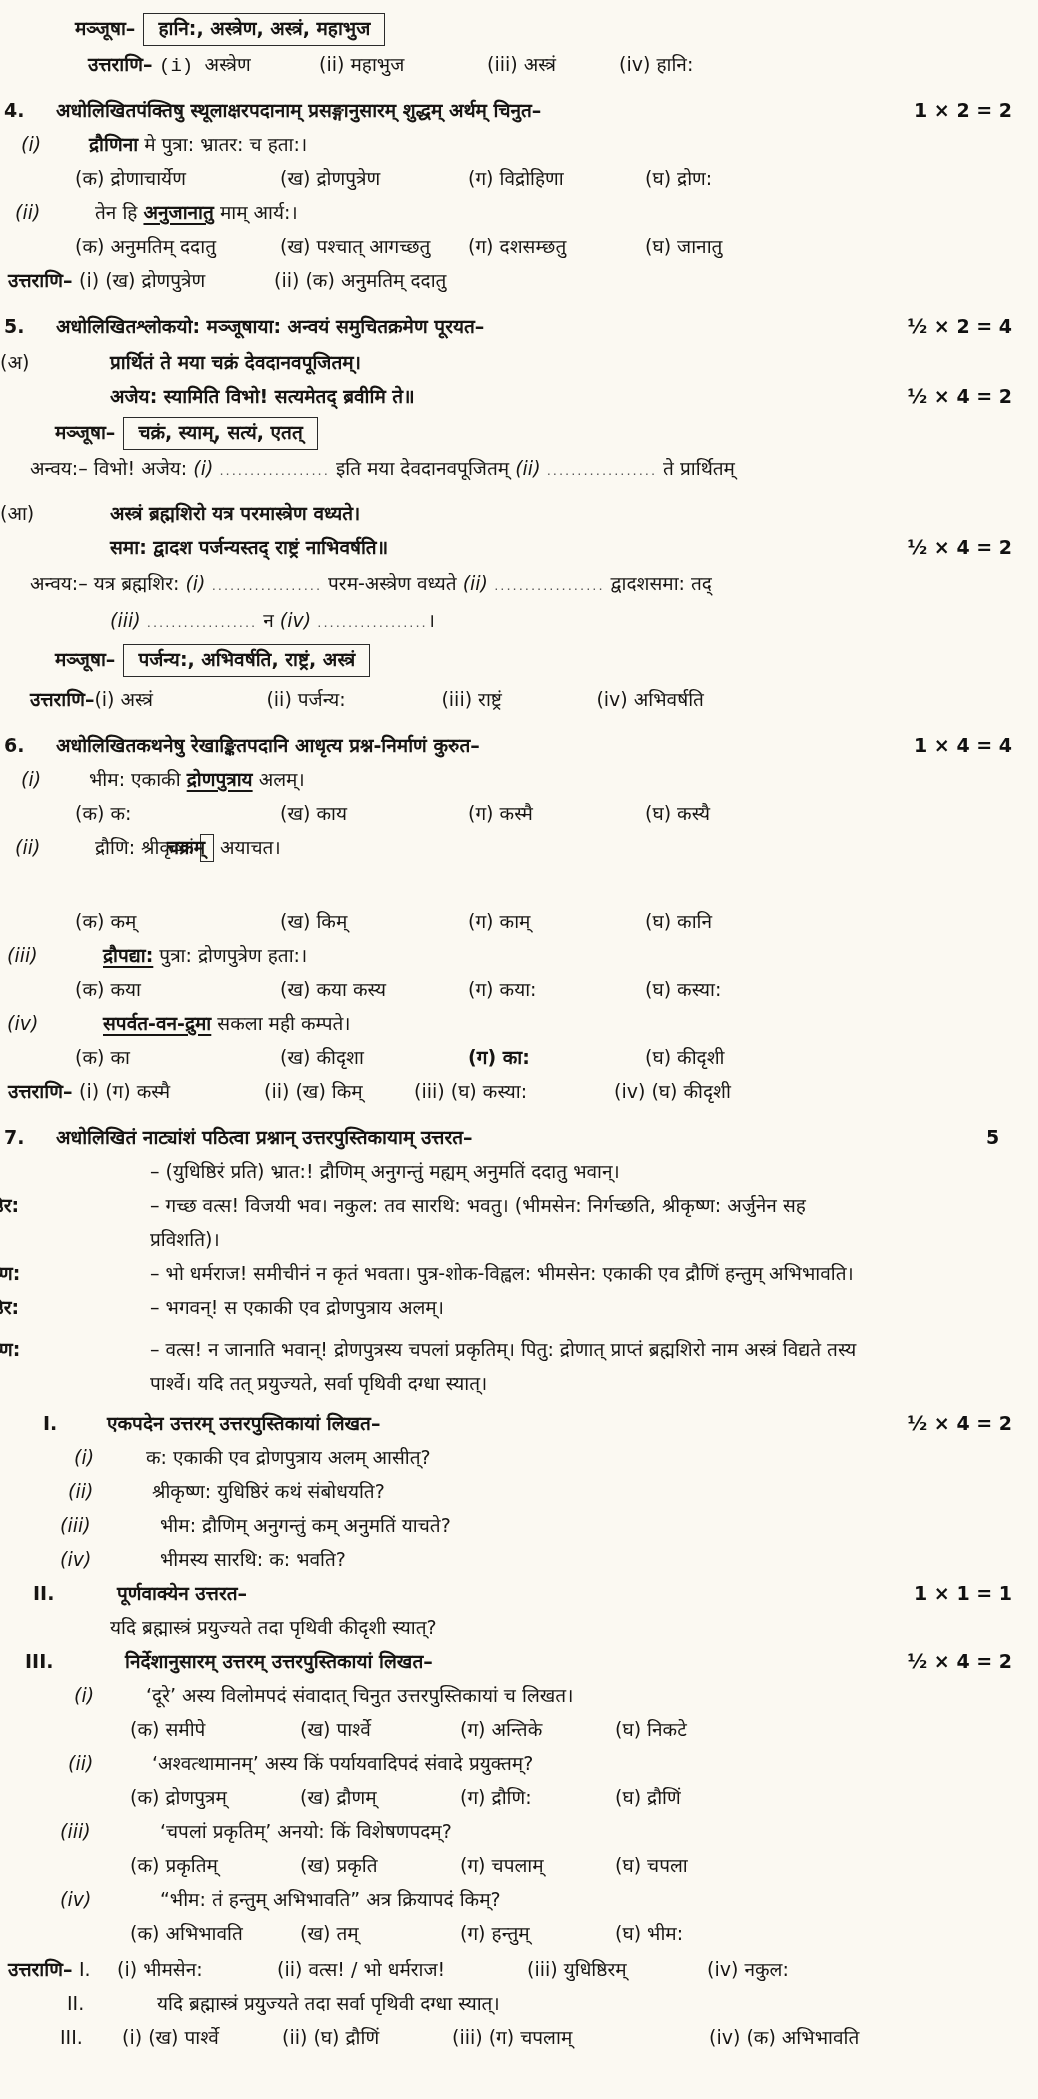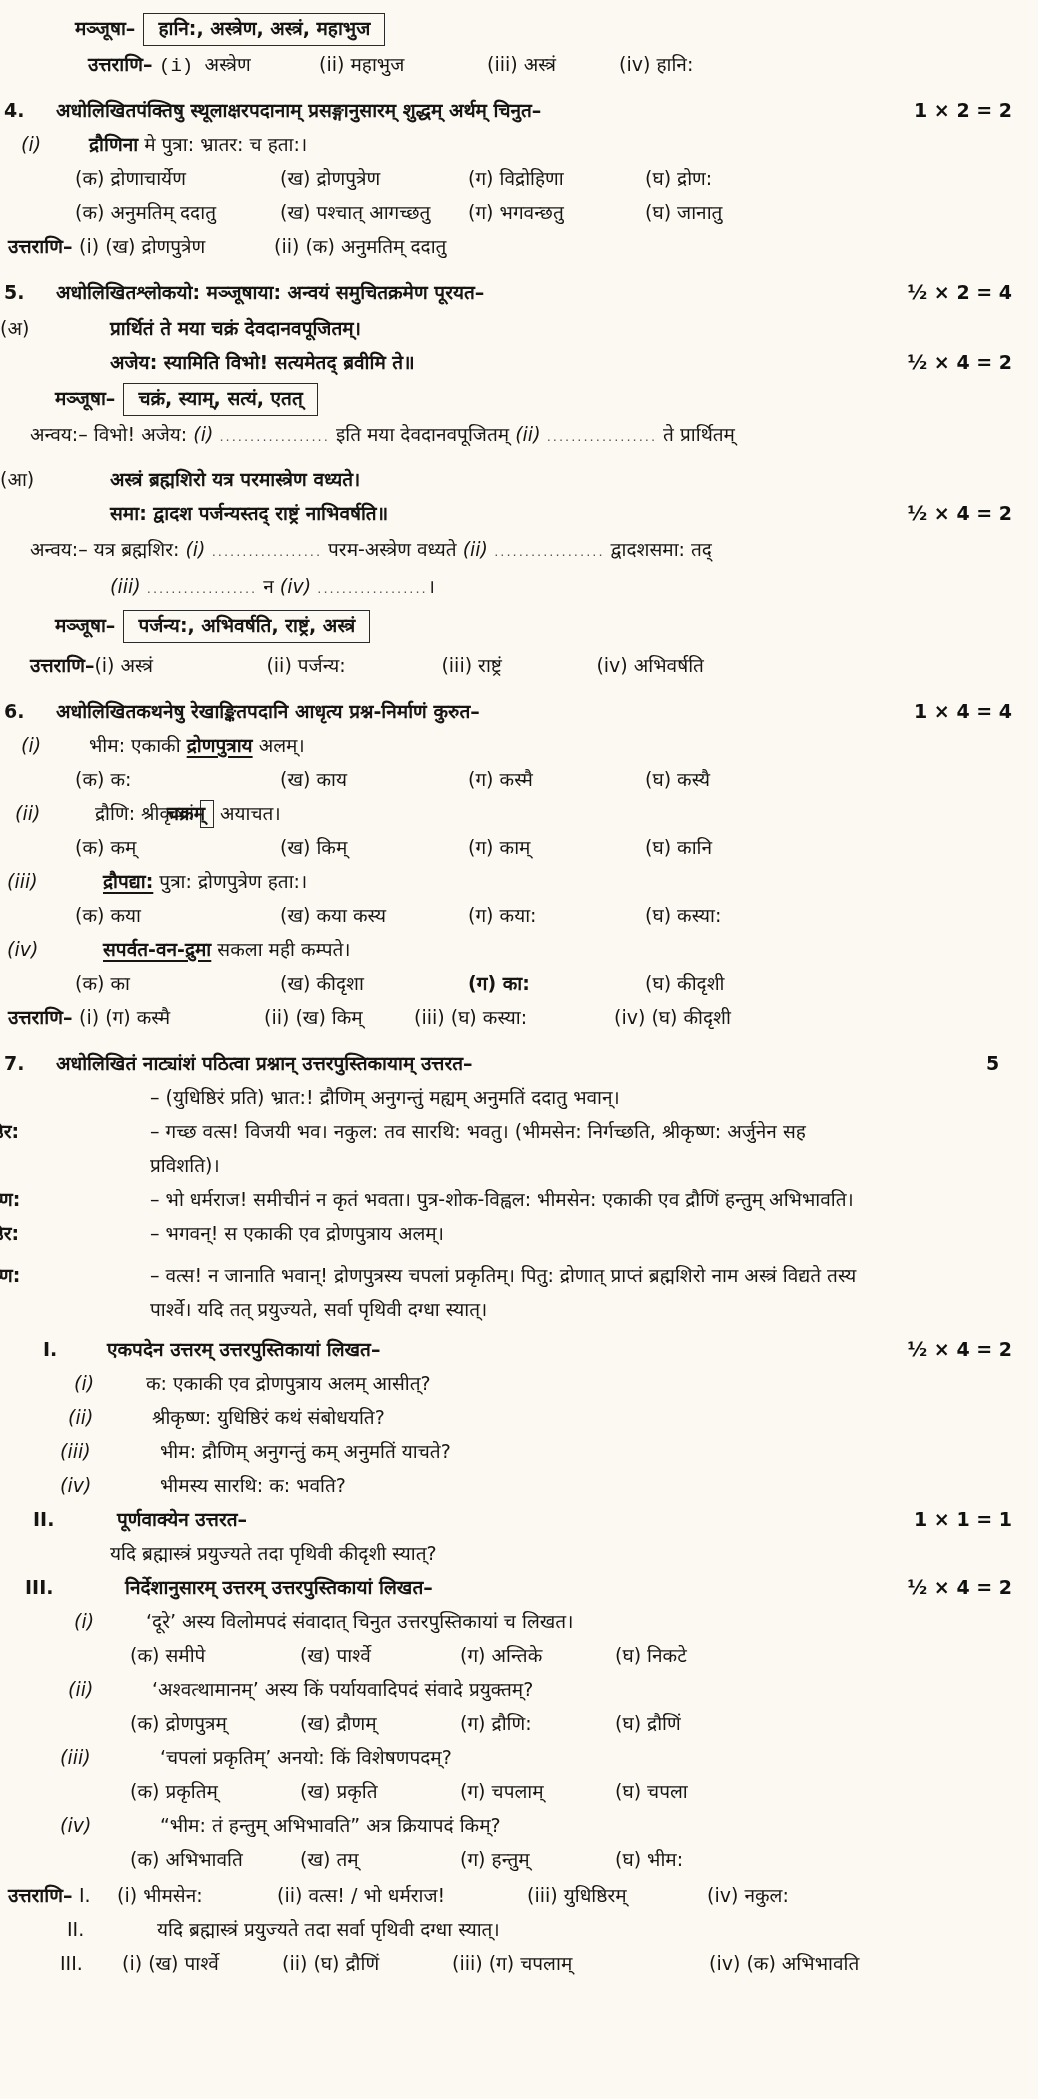--- a/index.html
+++ b/index.html
@@ -64,38 +64,39 @@
 </head>
 <body>
 
 <div class="page" style="background: rgb(251, 249, 242); color: rgb(23, 21, 19);">
   <div id="doc">
       <div class="line" style="padding-left: 75px;"><span class="seg b">मञ्जूषा–</span><span class="seg box">हानि:, अस्त्रेण, अस्त्रं, महाभुज</span></div>
       <div class="line" style="padding-left: 88px;"><span class="seg b">उत्तराणि– </span><span class="seg col" style="min-width: 160px; font-family: Liberation Mono, monospace;">(i) अस्त्रेण</span><span class="seg col" style="min-width: 168px;">(ii) महाभुज</span><span class="seg col" style="min-width: 132px;">(iii) अस्त्रं</span><span class="seg">(iv) हानि:</span></div>
       <div class="line" style="padding-left: 56px; text-indent: -26px; margin-top: 12px;"><span class="marks" style="color: rgb(17, 17, 17);">1 × 2 = 2</span><span class="seg b col" style="min-width: 26px;">4.</span><span class="seg b">अधोलिखितपंक्तिषु स्थूलाक्षरपदानाम् प्रसङ्गानुसारम् शुद्धम् अर्थम् चिनुत–</span></div>
       <div class="line" style="padding-left: 89px; text-indent: -34px;"><span class="seg i col" style="min-width: 34px;">(i)</span><span class="seg b">द्रौणिना</span><span class="seg"> मे पुत्रा: भ्रातर: च हता:।</span></div>
       <div class="line" style="padding-left: 75px;"><span class="seg col" style="min-width: 205px;">(क) द्रोणाचार्येण</span><span class="seg col" style="min-width: 188px;">(ख) द्रोणपुत्रेण</span><span class="seg col" style="min-width: 177px;">(ग) विद्रोहिणा</span><span class="seg">(घ) द्रोण:</span></div>
-      <div class="line" style="padding-left: 75px;"><span class="seg col" style="min-width: 205px;">(क) अनुमतिम् ददातु</span><span class="seg col" style="min-width: 188px;">(ख) पश्चात् आगच्छतु</span><span class="seg col" style="min-width: 177px;">(ग) भगवन्छतु</span><span class="seg">(घ) जानातु</span></div>
+      <div class="line" style="padding-left: 95px; text-indent: -40px;"><span class="seg i col" style="min-width: 40px;">(ii)</span><span class="seg">तेन हि </span><span class="seg bu">अनुजानातु</span><span class="seg"> माम् आर्य:।</span></div>
+      <div class="line" style="padding-left: 75px;"><span class="seg col" style="min-width: 205px;">(क) अनुमतिम् ददातु</span><span class="seg col" style="min-width: 188px;">(ख) पश्चात् आगच्छतु</span><span class="seg col" style="min-width: 177px;">(ग) दशसम्छतु</span><span class="seg">(घ) जानातु</span></div>
       <div class="line" style="padding-left: 8px;"><span class="seg b">उत्तराणि– </span><span class="seg col" style="min-width: 195px;">(i) (ख) द्रोणपुत्रेण</span><span class="seg">(ii) (क) अनुमतिम् ददातु</span></div>
       <div class="line" style="padding-left: 56px; text-indent: -26px; margin-top: 14px;"><span class="marks" style="color: rgb(17, 17, 17);">½ × 2 = 4</span><span class="seg b col" style="min-width: 26px;">5.</span><span class="seg b">अधोलिखितश्लोकयो: मञ्जूषाया: अन्वयं समुचितक्रमेण पूरयत–</span></div>
       <div class="line" style="padding-left: 110px; text-indent: -55px; margin-top: 4px;"><span class="seg col" style="min-width: 55px;">(अ)</span><span class="seg b">प्रार्थितं ते मया चक्रं देवदानवपूजितम्।</span></div>
       <div class="line" style="padding-left: 110px;"><span class="marks" style="color: rgb(17, 17, 17);">½ × 4 = 2</span><span class="seg b">अजेय: स्यामिति विभो! सत्यमेतद् ब्रवीमि ते॥</span></div>
       <div class="line" style="padding-left: 55px; margin-top: 4px;"><span class="seg b">मञ्जूषा–</span><span class="seg box">चक्रं, स्याम्, सत्यं, एतत्</span></div>
       <div class="line" style="padding-left: 30px; margin-top: 2px;"><span class="seg">अन्वय:– विभो! अजेय: </span><span class="seg i">(i)</span><span class="seg dots"> ..................</span><span class="seg"> इति मया देवदानवपूजितम् </span><span class="seg i">(ii)</span><span class="seg dots"> ..................</span><span class="seg"> ते प्रार्थितम्</span></div>
       <div class="line" style="padding-left: 110px; text-indent: -55px; margin-top: 10px;"><span class="seg col" style="min-width: 55px;">(आ)</span><span class="seg b">अस्त्रं ब्रह्मशिरो यत्र परमास्त्रेण वध्यते।</span></div>
       <div class="line" style="padding-left: 110px;"><span class="marks" style="color: rgb(17, 17, 17);">½ × 4 = 2</span><span class="seg b">समा: द्वादश पर्जन्यस्तद् राष्ट्रं नाभिवर्षति॥</span></div>
       <div class="line" style="padding-left: 30px; margin-top: 4px;"><span class="seg">अन्वय:– यत्र ब्रह्मशिर: </span><span class="seg i">(i)</span><span class="seg dots"> ..................</span><span class="seg"> परम-अस्त्रेण वध्यते </span><span class="seg i">(ii)</span><span class="seg dots"> ..................</span><span class="seg"> द्वादशसमा: तद्</span></div>
       <div class="line" style="padding-left: 110px;"><span class="seg i">(iii)</span><span class="seg dots"> ..................</span><span class="seg"> न </span><span class="seg i">(iv)</span><span class="seg dots"> ..................</span><span class="seg">।</span></div>
       <div class="line" style="padding-left: 55px; margin-top: 4px;"><span class="seg b">मञ्जूषा–</span><span class="seg box">पर्जन्य:, अभिवर्षति, राष्ट्रं, अस्त्रं</span></div>
       <div class="line" style="padding-left: 30px; margin-top: 6px;"><span class="seg b">उत्तराणि–</span><span class="seg col" style="min-width: 172px;">(i) अस्त्रं</span><span class="seg col" style="min-width: 175px;">(ii) पर्जन्य:</span><span class="seg col" style="min-width: 155px;">(iii) राष्ट्रं</span><span class="seg">(iv) अभिवर्षति</span></div>
       <div class="line" style="padding-left: 56px; text-indent: -26px; margin-top: 14px;"><span class="marks" style="color: rgb(17, 17, 17);">1 × 4 = 4</span><span class="seg b col" style="min-width: 26px;">6.</span><span class="seg b">अधोलिखितकथनेषु रेखाङ्कितपदानि आधृत्य प्रश्न-निर्माणं कुरुत–</span></div>
       <div class="line" style="padding-left: 89px; text-indent: -34px;"><span class="seg i col" style="min-width: 34px;">(i)</span><span class="seg">भीम: एकाकी </span><span class="seg bu">द्रोणपुत्राय</span><span class="seg"> अलम्।</span></div>
       <div class="line" style="padding-left: 75px;"><span class="seg col" style="min-width: 205px;">(क) क:</span><span class="seg col" style="min-width: 188px;">(ख) काय</span><span class="seg col" style="min-width: 177px;">(ग) कस्मै</span><span class="seg">(घ) कस्यै</span></div>
       <div class="line" style="padding-left: 95px; text-indent: -40px;"><span class="seg i col" style="min-width: 40px;">(ii)</span><span class="seg">द्रौणि: श्रीकृष्णं </span><span class="seg wbox">चक्रम्</span><span class="seg"> अयाचत।</span></div>
-      <div class="line" style="padding-left: 75px;"><span class="seg col" style="min-width: 205px;">(क) कम्</span><span class="seg col" style="min-width: 188px;">(ख) किम्</span><span class="seg col" style="min-width: 177px;">(ग) काम्</span><span class="seg">(घ) कानि</span></div>
+      <div class="line" style="padding-left: 75px;"><span class="seg col" style="min-width: 205px;">(क) कम्</span><span class="seg col" style="min-width: 188px;">(ख) किम्</span><span class="seg col" style="min-width: 177px; margin-top: 40px;">(ग) काम्</span><span class="seg">(घ) कानि</span></div>
       <div class="line" style="padding-left: 103px; text-indent: -48px;"><span class="seg i col" style="min-width: 48px;">(iii)</span><span class="seg bu">द्रौपद्या:</span><span class="seg"> पुत्रा: द्रोणपुत्रेण हता:।</span></div>
       <div class="line" style="padding-left: 75px;"><span class="seg col" style="min-width: 205px;">(क) कया</span><span class="seg col" style="min-width: 188px;">(ख) कया कस्य</span><span class="seg col" style="min-width: 177px;">(ग) कया:</span><span class="seg">(घ) कस्या:</span></div>
       <div class="line" style="padding-left: 103px; text-indent: -48px;"><span class="seg i col" style="min-width: 48px;">(iv)</span><span class="seg bu">सपर्वत-वन-द्रुमा</span><span class="seg"> सकला मही कम्पते।</span></div>
       <div class="line" style="padding-left: 75px;"><span class="seg col" style="min-width: 205px;">(क) का</span><span class="seg col" style="min-width: 188px;">(ख) कीदृशा</span><span class="seg col" style="min-width: 177px; font-weight: bold;">(ग) का:</span><span class="seg">(घ) कीदृशी</span></div>
       <div class="line" style="padding-left: 8px;"><span class="seg b">उत्तराणि– </span><span class="seg col" style="min-width: 185px;">(i) (ग) कस्मै</span><span class="seg col" style="min-width: 150px;">(ii) (ख) किम्</span><span class="seg col" style="min-width: 200px;">(iii) (घ) कस्या:</span><span class="seg">(iv) (घ) कीदृशी</span></div>
       <div class="line" style="padding-left: 56px; text-indent: -26px; margin-top: 14px;"><span class="marks" style="color: rgb(17, 17, 17);">5</span><span class="seg b col" style="min-width: 26px;">7.</span><span class="seg b">अधोलिखितं नाट्यांशं पठित्वा प्रश्नान् उत्तरपुस्तिकायाम् उत्तरत–</span></div>
       <div class="line" style="padding-left: 150px; text-indent: -95px; margin-top: 2px;"><span class="seg b col" style="min-width: 95px;">भीम:</span><span class="seg">– (युधिष्ठिरं प्रति) भ्रात:! द्रौणिम् अनुगन्तुं मह्यम् अनुमतिं ददातु भवान्।</span></div>
       <div class="line" style="padding-left: 150px; text-indent: -95px;"><span class="seg b col" style="min-width: 95px;">युधिष्ठिर:</span><span class="seg">– गच्छ वत्स! विजयी भव। नकुल: तव सारथि: भवतु। (भीमसेन: निर्गच्छति, श्रीकृष्ण: अर्जुनेन सह</span></div>
       <div class="line" style="padding-left: 150px;"><span class="seg">प्रविशति)।</span></div>
       <div class="line" style="padding-left: 150px; text-indent: -95px;"><span class="seg b col" style="min-width: 95px;">श्रीकृष्ण:</span><span class="seg">– भो धर्मराज! समीचीनं न कृतं भवता। पुत्र-शोक-विह्वल: भीमसेन: एकाकी एव द्रौणिं हन्तुम् अभिभावति।</span></div>

